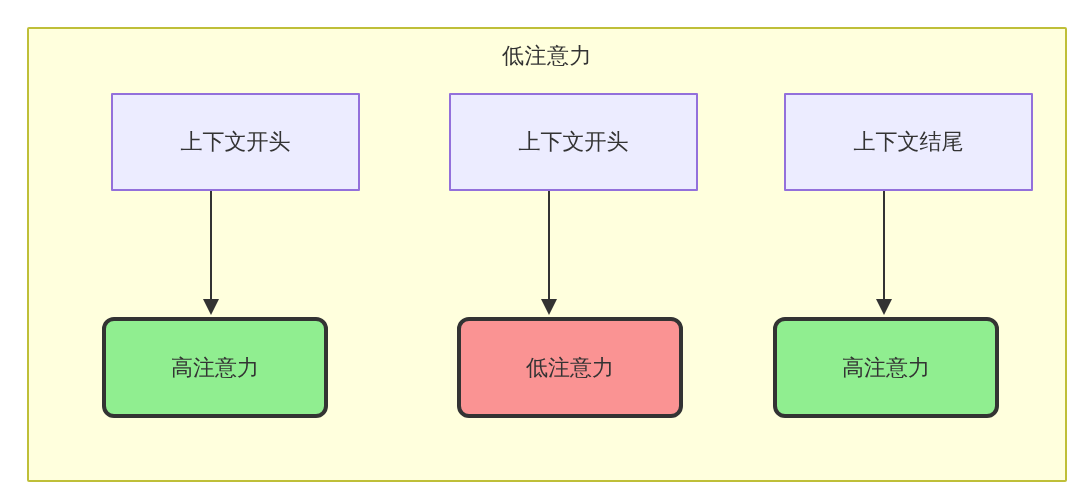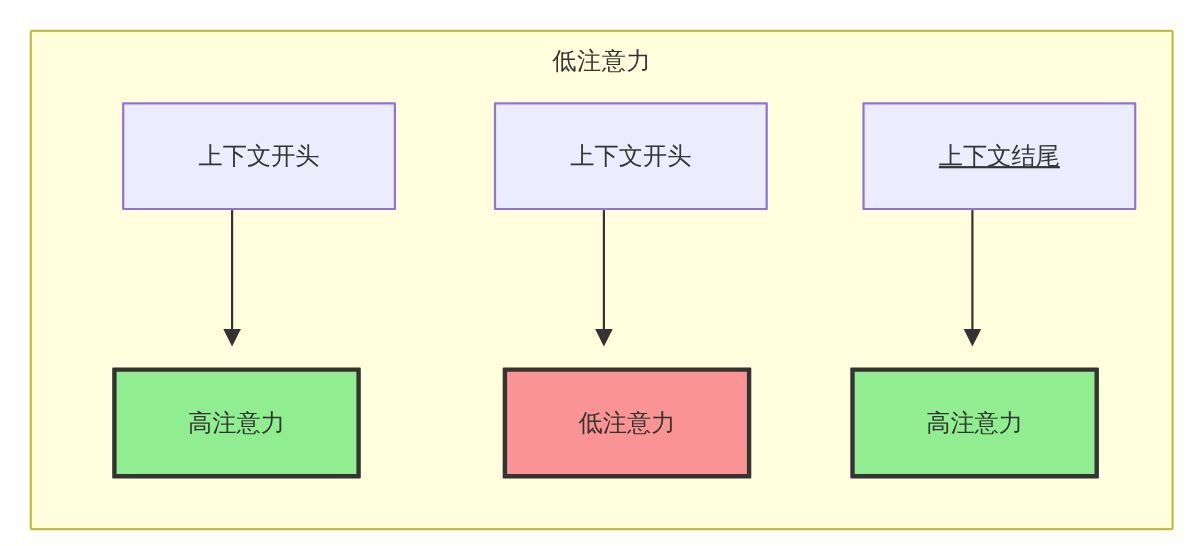--- a/index.html
+++ b/index.html
@@ -66,33 +66,33 @@
     background: #ececff;
     border: 2px solid #9370db;
     border-radius: 1px;
     font-size: 22px;
     margin-left: 24px;
   }
 
   .node-bottom {
     width: 226px;
     height: 101px;
-    top: 334px;
+    top: 317px;
     border: 4px solid #333333;
-    border-radius: 1px;
+    border-radius: 12px;
     font-size: 22px;
   }
 
   .fill-green { background: #90ee90; }
   .fill-red   { background: #fa9393; }
 
   
   .col-1.node-top    { left: 87px; }
   .col-2.node-top    { left: 425px; }
-  .col-3.node-top    { left: 760px; text-decoration: underline; }
+  .col-3.node-top    { left: 760px; }
 
   .col-1.node-bottom { left: 102px; }
   .col-2.node-bottom { left: 440px; margin-left: 17px; }
   .col-3.node-bottom { left: 773px; }
 
   
   .arrow {
     position: absolute;
     top: 191px;
     height: 126px;

